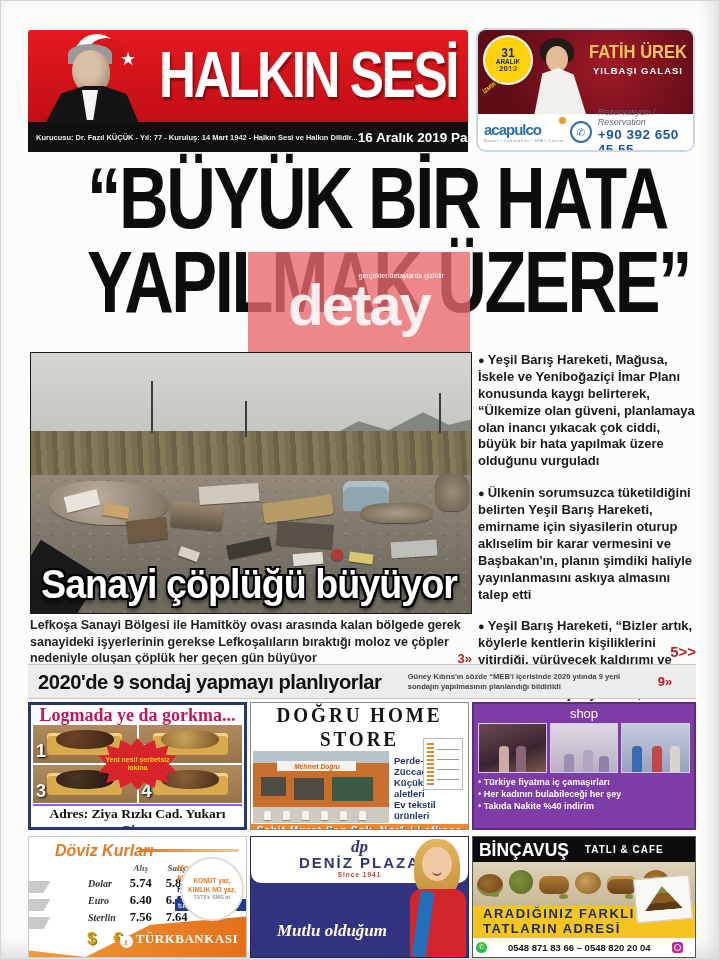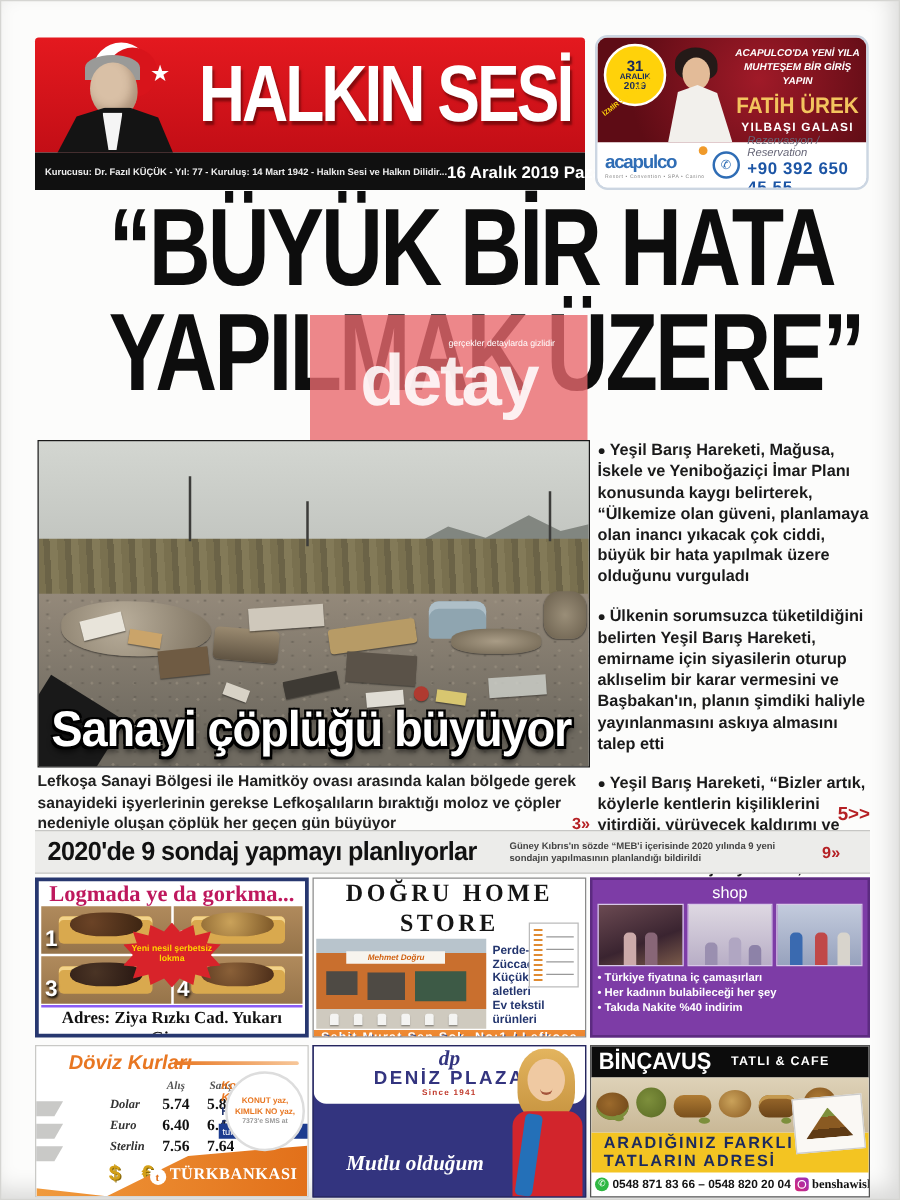--- a/index.html
+++ b/index.html
@@ -157,21 +157,21 @@
   .binc{left:472px;top:836px;width:224px;height:122px;background:#fff;border:1px solid #555;}
   .bc-head{height:25px;background:#0c0c0c;display:flex;align-items:center;padding:0 6px;gap:8px;}
   .bc-name{color:#fff;font-size:19px;font-weight:900;letter-spacing:0;transform:scaleX(.92);transform-origin:left;white-space:nowrap;}
   .bc-sub{color:#fff;font-size:10px;font-weight:900;letter-spacing:1px;white-space:nowrap;}
   .bc-photo{position:relative;height:44px;background:linear-gradient(180deg,#ded2b8,#c9b896);overflow:hidden;}
   .bk{position:absolute;border-radius:50%;}
   .bc-band{height:32px;background:#f3c422;display:flex;flex-direction:column;align-items:flex-start;justify-content:center;padding-left:10px;}
   .bc-band span{color:#1c2a5e;font-weight:900;font-size:13px;letter-spacing:1.5px;line-height:1.15;}
   .bc-cake{position:absolute;right:4px;top:40px;width:54px;height:42px;background:#faf8f4;border:1px solid #ccc;transform:rotate(-5deg);z-index:2;}
   .bc-cake i{position:absolute;left:8px;top:8px;width:38px;height:24px;background:linear-gradient(180deg,#7d8f3c 0 30%,#8a5a22 30% 70%,#5e3a14 70%);clip-path:polygon(0 100%,50% 0,100% 100%);}
-  .bc-foot{height:18px;display:flex;align-items:center;gap:3px;padding:0 3px;white-space:nowrap;}
+  .bc-foot{height:18px;display:flex;align-items:center;gap:21px;padding:0 3px;white-space:nowrap;}
   .bc-tel{font-size:9.5px;font-weight:900;color:#111;}
   .bc-ig{font-family:"Liberation Serif",serif;font-size:10px;font-weight:bold;color:#111;}
 </style>
 </head>
 <body>
 
 <div class="page">
 
   <div class="abs mast-red">
     <div class="abs flag-cres"></div>
@@ -197,21 +197,20 @@
       <span class="b2">ARALIK</span>
       <span class="b3">2019</span>
     </div>
     <div class="acap-badge-note">İZMİR SHOWBAND</div>
     <div class="acap-man">
       <div class="am-hair"></div>
         <div class="am-face"></div>
         <div class="am-body"></div>
     </div>
     <div class="acap-txt">
-      <div class="acap-l1"><span>ACAPULCO'DA YENİ YILA</span><br><span>MUHTEŞEM BİR GİRİŞ YAPIN</span></div>
       <div class="acap-artist">FATİH ÜREK</div>
       <div class="acap-event">YILBAŞI GALASI</div>
     </div>
     <div class="acap-foot">
       <div class="acap-logo"><span>acapulco</span><i></i><small>Resort • Convention • SPA • Casino</small></div>
       <div class="acap-call">
           <span>✆</span>
         </div>
       <div class="acap-res">
         <div class="r1">Rezervasyon / Reservation</div>

